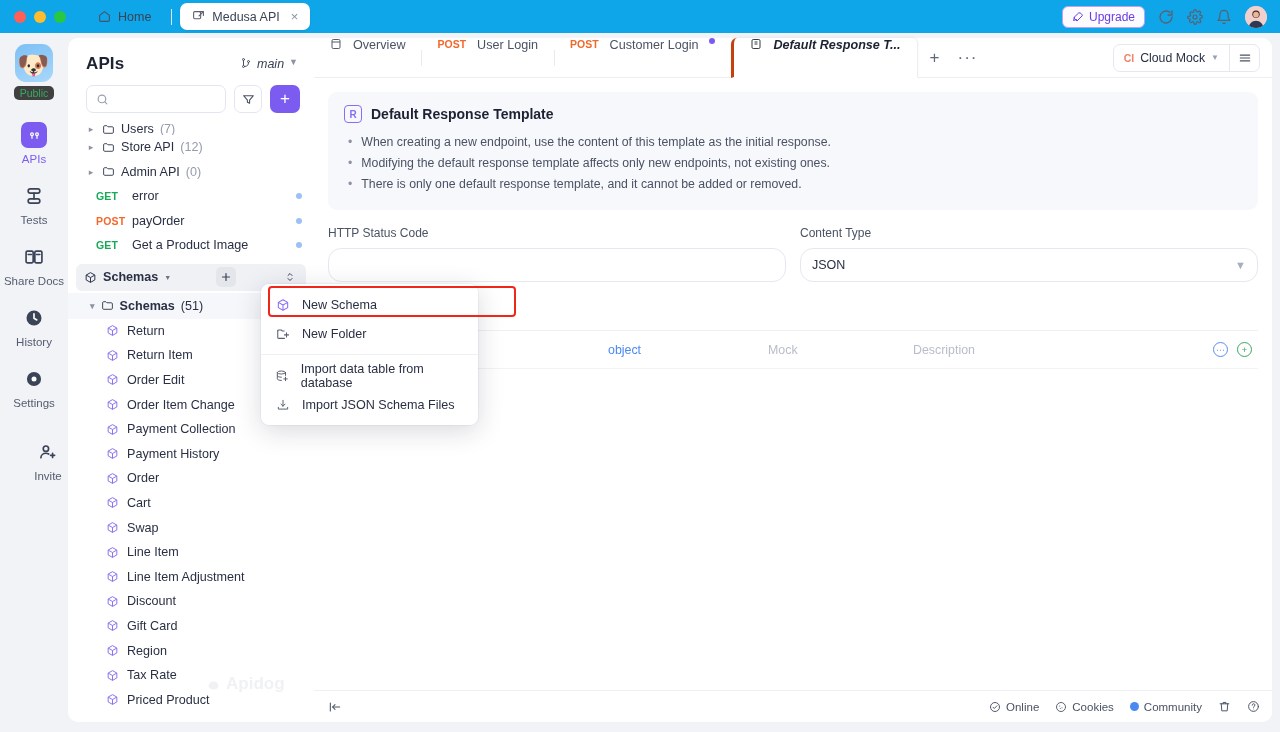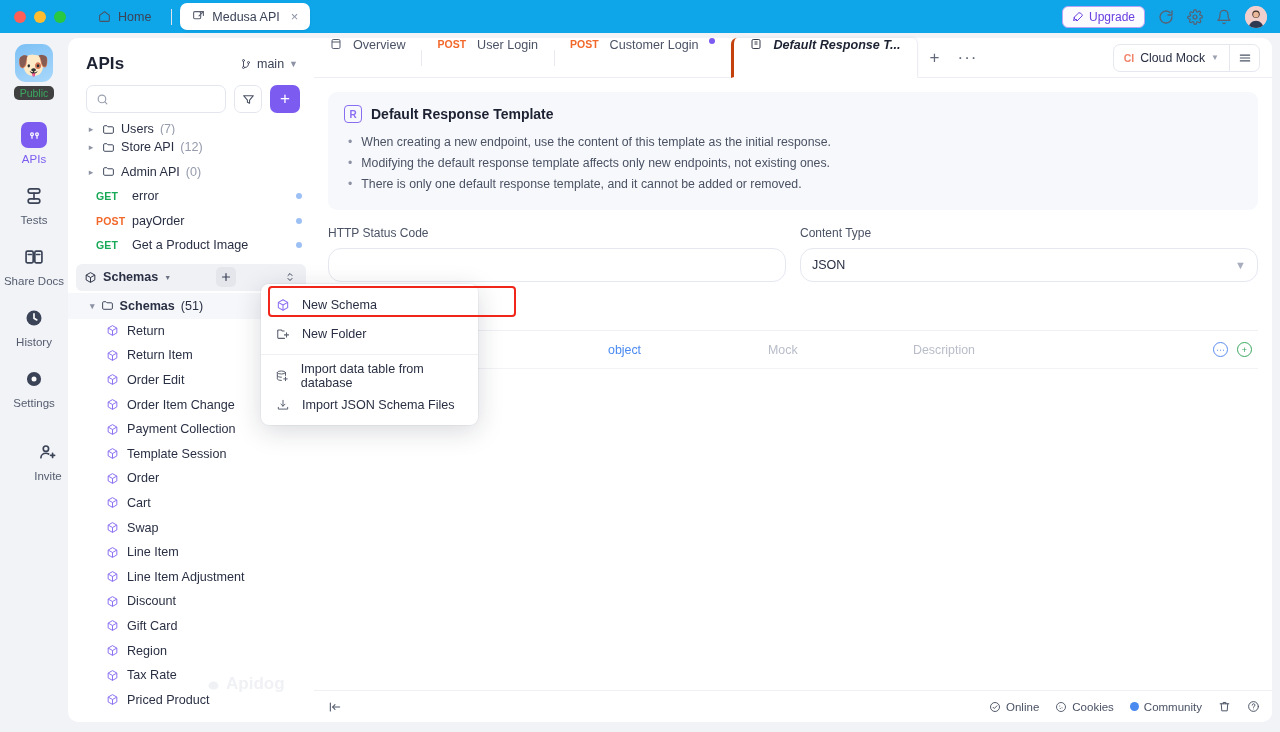--- a/index.html
+++ b/index.html
@@ -69,21 +69,21 @@
   .rail-ico.apis { background:#7b5bf0; border-radius: 7px; color: #fff; }
 
   
   .sidebar {
     position: absolute; top: 38px; left: 68px; width: 246px; height: 684px;
     background: #ffffff; border-radius: 10px 0 0 10px;
     overflow: hidden;
   }
   .sb-head { display: flex; align-items: center; padding: 16px 16px 8px 18px; }
   .sb-title { font-size: 17px; font-weight: 700; color: #1d2233; letter-spacing: .1px; }
-  .sb-branch { margin-left: auto; display: flex; align-items: center; gap: 5px; font-size: 12.5px; color: #3b4357; }
+  .sb-branch { margin-left: auto; display: flex; gap: 5px; font-size: 12.5px; color: #3b4357; font-style: italic; }
   .sb-search-row { display: flex; align-items: center; gap: 8px; padding: 3px 14px 10px 18px; }
   .sb-search {
     flex: 1; height: 28px; border: 1px solid #e3e6ee; border-radius: 7px;
     display: flex; align-items: center; padding: 0 9px; gap: 6px;
   }
   .sb-search input { border: none; outline: none; font-size: 12px; width: 100%; background: transparent; color:#3b4357; }
   .sb-filter { width: 28px; height: 28px; border: 1px solid #e3e6ee; border-radius: 7px; display:flex; align-items:center; justify-content:center; }
   .sb-add { width: 30px; height: 28px; background: #7b5bf0; border-radius: 7px; display:flex; align-items:center; justify-content:center; color:#fff; font-size: 17px; }
 
   .tree { position: relative; }
@@ -520,21 +520,21 @@
           </span>
           <span>Payment Collection</span>
         </div>
       <div class="sch-item">
           <span class="cube">
             <svg width="13" height="13" viewBox="0 0 24 24" fill="none" stroke="#8a6ef2" stroke-width="1.8" stroke-linejoin="round">
               <path d="M12 3l8 4.5v9L12 21l-8-4.5v-9z"></path>
               <path d="M12 12l8-4.5M12 12v9M12 12L4 7.5"></path>
             </svg>
           </span>
-          <span>Template Session</span>
+          <span>Payment History</span>
         </div>
       <div class="sch-item">
           <span class="cube">
             <svg width="13" height="13" viewBox="0 0 24 24" fill="none" stroke="#8a6ef2" stroke-width="1.8" stroke-linejoin="round">
               <path d="M12 3l8 4.5v9L12 21l-8-4.5v-9z"></path>
               <path d="M12 12l8-4.5M12 12v9M12 12L4 7.5"></path>
             </svg>
           </span>
           <span>Order</span>
         </div>

